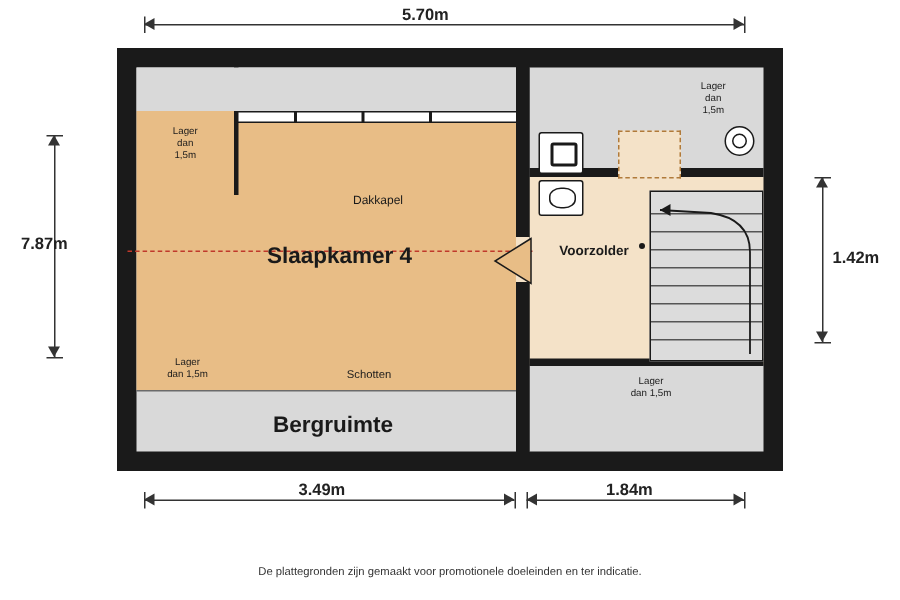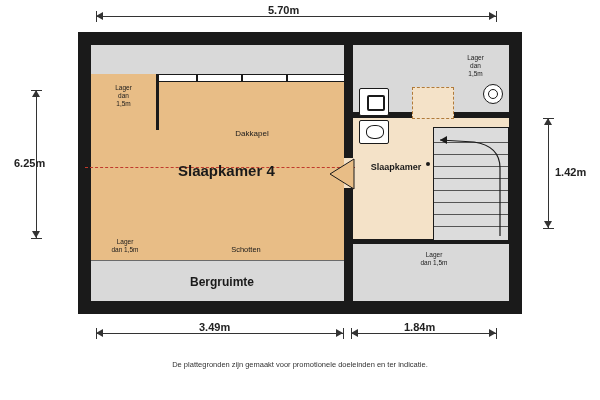--- a/index.html
+++ b/index.html
@@ -113,41 +113,41 @@
 
   
   .footer {
     position: absolute;
     left: 0;
     width: 600px;
     text-align: center;
     font-size: 7.5px;
     color: #333333;
   }
-  .footer.l1 { top: 360px; }
+  .footer.l1 { top: 376px; }
   .footer.l2 { top: 380px; }
 </style>
 </head>
 <body>
 
 <div id="page">
 
   <div class="dim-line-h" style="left:96px; top:16px; width:400px;"></div>
   <div class="arrow-l" style="left:96px; top:12px;"></div>
   <div class="arrow-r" style="left:489px; top:12px;"></div>
   <div class="tick-v" style="left:96px; top:11px;"></div>
   <div class="tick-v" style="left:496px; top:11px;"></div>
   <div class="dim-label" style="left:268px; top:4px;">5.70m</div>
 
   <div class="dim-line-v" style="left:36px; top:90px; height:148px;"></div>
   <div class="arrow-u" style="left:32px; top:90px;"></div>
   <div class="arrow-d" style="left:32px; top:231px;"></div>
   <div class="tick-h" style="left:31px; top:90px;"></div>
   <div class="tick-h" style="left:31px; top:238px;"></div>
-  <div class="dim-label" style="left:14px; top:157px;">6.25m</div>
+  <div class="dim-label" style="left:14px; top:157px;">7.87m</div>
 
   <div class="dim-line-v" style="left:548px; top:118px; height:110px;"></div>
   <div class="arrow-u" style="left:544px; top:118px;"></div>
   <div class="arrow-d" style="left:544px; top:221px;"></div>
   <div class="tick-h" style="left:543px; top:118px;"></div>
   <div class="tick-h" style="left:543px; top:228px;"></div>
   <div class="dim-label" style="left:555px; top:166px;">1.42m</div>
 
   <div class="dim-line-h" style="left:96px; top:333px; width:247px;"></div>
   <div class="arrow-l" style="left:96px; top:329px;"></div>
@@ -228,23 +228,23 @@
     </div>
 
     <div style="position:absolute; left:348px; top:130px; width:4px; height:4px; background:#1a1a1a; border-radius:50%;"></div>
 
     <div style="position:absolute; left:405px; top:52px; width:18px; height:18px; border:1.5px solid #1a1a1a; border-radius:50%; background:#ffffff;">
       <div style="position:absolute; left:4px; top:4px; width:8px; height:8px; border:1.5px solid #1a1a1a; border-radius:50%;"></div>
     </div>
 
     <div class="room-label" style="left:100px; top:130px; width:90px; font-size:15px;">Slaapkamer 4</div>
 
-    <div class="room-label" style="left:99px; top:243px; width:90px; font-size:12px;">Bergruimte</div>
-
-    <div class="room-label" style="left:283px; top:130px; width:70px; font-size:9px;">Slaapkamer</div>
+    <div class="room-label" style="left:99px; top:243px; width:90px; font-size:15px;">Bergruimte</div>
+
+    <div class="room-label" style="left:283px; top:130px; width:70px; font-size:9px;">Voorzolder</div>
 
     <div class="room-label" style="left:144px; top:62px; width:60px; font-size:8px; font-weight:normal;margin-top:35px;">Dakkapel</div>
 
     <div class="room-label" style="left:133px; top:213px; width:70px; font-size:7.5px; font-weight:normal;">Schotten</div>
 
     <div class="small-label" style="left:18px; top:52px; width:55px;">
       <span>Lager</span><br>
       <span>dan</span><br>
       <span>1,5m</span>
     </div>

